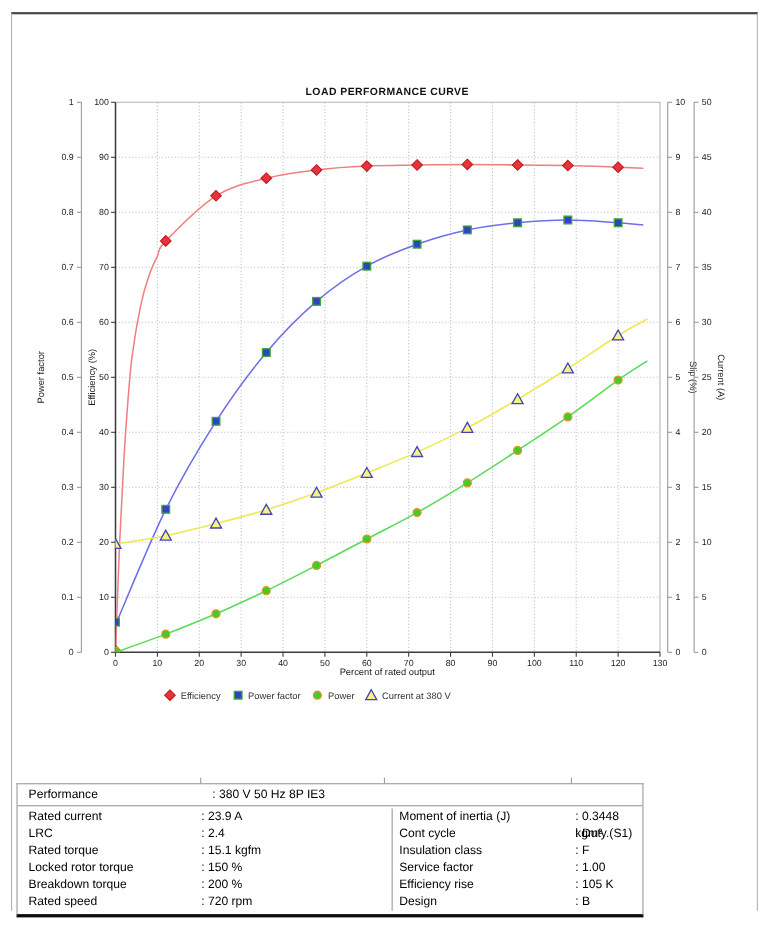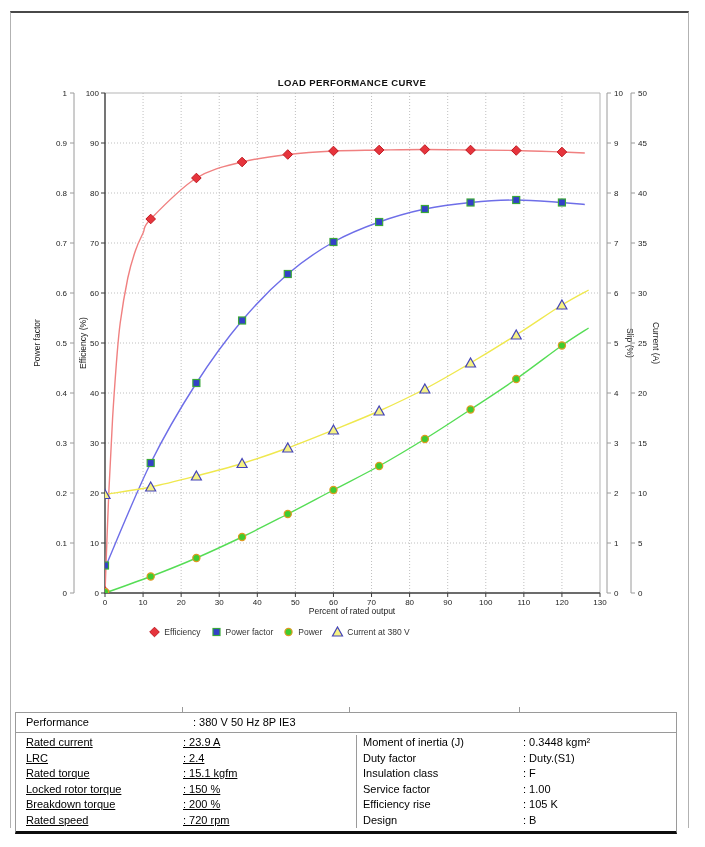--- a/index.html
+++ b/index.html
@@ -5,30 +5,30 @@
   html,body{margin:0;padding:0;background:#fff;}
   body{width:705px;height:847px;position:relative;overflow:hidden;
        font-family:"Liberation Sans","DejaVu Sans",sans-serif;color:#111;}
   .page-border{position:absolute;left:10px;top:11px;width:677px;height:815px;
        border-top:2px solid #484848;border-left:1px solid #b2b2b2;border-right:1px solid #b2b2b2;}
   #chart-svg{position:absolute;left:0;top:0;}
   #legend{position:absolute;left:0;top:626px;width:558px;display:flex;
        justify-content:center;align-items:center;gap:9px;}
   .legend-item{display:flex;align-items:center;gap:3px;font-size:8.5px;color:#333;}
   
-  .table-wrap{position:absolute;left:15px;top:712px;width:662px;
+  .table-wrap{position:absolute;left:15px;top:712px;width:570px;
        border:1px solid #9a9a9a;border-bottom:3px solid #0d0d0d;box-sizing:border-box;
        font-size:11px;color:#000;}
   .t-header{display:grid;grid-template-columns:167px 1fr;height:19px;line-height:19px;
        border-bottom:1px solid #9a9a9a;padding-left:10px;}
   .t-body{display:grid;grid-template-columns:340px 1fr;padding:2px 0 3px 0;}
   .t-half-left{padding-left:10px;}
   .t-half-right{border-left:1px solid #9a9a9a;padding-left:6px;}
   .t-row{display:grid;height:15.5px;line-height:15.5px;}
-  .t-half-left .t-row{grid-template-columns:157px 1fr;text-decoration:underline;}
+  .t-half-left .t-row{grid-template-columns:157px 1fr;}
   .t-half-right .t-row{grid-template-columns:160px 1fr;}
   .stub{position:absolute;width:1px;height:5px;background:#9a9a9a;top:707px;}
 </style>
 </head>
 <body>
 
 <div class="page-border"></div>
 
 <svg id="chart-svg" width="705" height="660" viewBox="0 0 705 660">
     <text font-family="&quot;Liberation Sans&quot;,&quot;DejaVu Sans&quot;,sans-serif" x="352" y="86" text-anchor="middle" font-size="9.5px" font-weight="bold" letter-spacing="0.4" fill="#111">LOAD PERFORMANCE CURVE</text>
@@ -316,21 +316,21 @@
           <span>Rated speed</span>
           <span>: 720 rpm</span>
         </div>
       </div>
     <div class="t-half-right" id="t-right">
         <div class="t-row">
           <span>Moment of inertia (J)</span>
           <span>: 0.3448 kgm²</span>
         </div>
         <div class="t-row">
-          <span>Duty factor</span>
+          <span>Cont cycle</span>
           <span>: Duty.(S1)</span>
         </div>
         <div class="t-row">
           <span>Insulation class</span>
           <span>: F</span>
         </div>
         <div class="t-row">
           <span>Service factor</span>
           <span>: 1.00</span>
         </div>

